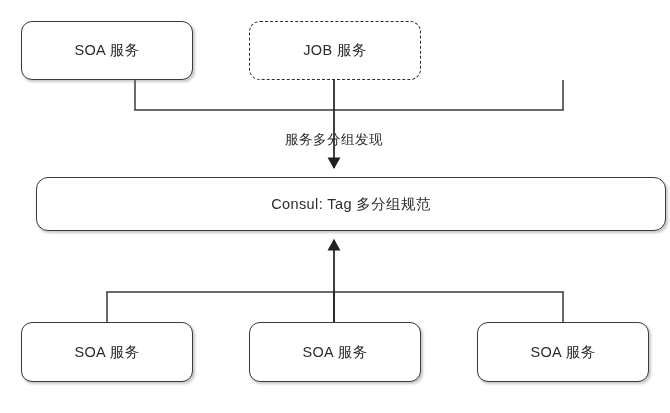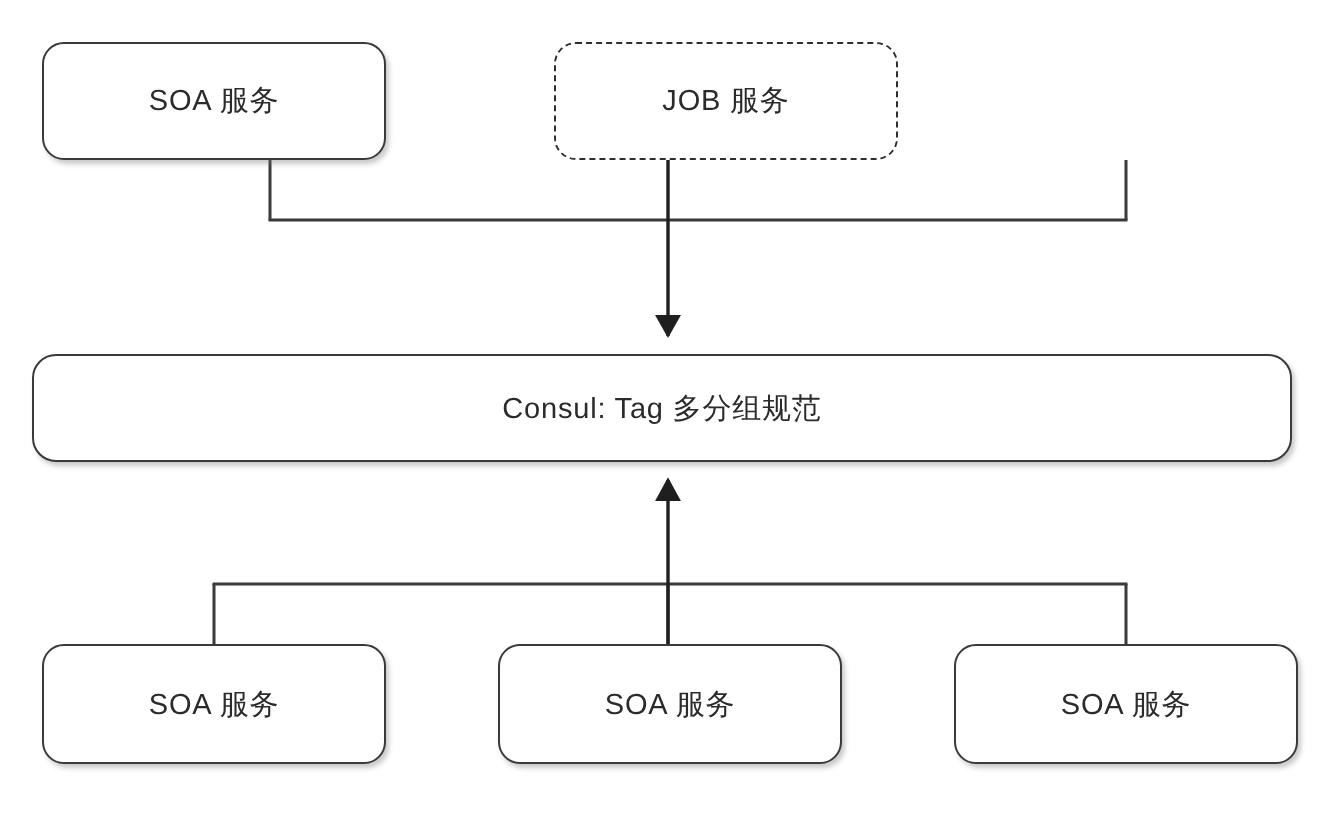--- a/index.html
+++ b/index.html
@@ -95,27 +95,30 @@
 
     <g stroke="#1f1f1f" stroke-width="1.7" fill="none">
       <path d="M 334 322 L 334 240" marker-end="url(#arrow-up)"></path>
     </g>
   </svg>
 
   <div class="node-box" style="left:21px; top:21px; width:172px; height:59px;">
     <span>SOA 服务</span>
   </div>
 
-  <div class="node-box dashed" style="left:249px; top:21px; width:172px; height:59px;margin-left:28px;">
+  <div class="node-box dashed" style="left:249px; top:21px; width:172px; height:59px;">
     <span>JOB 服务</span>
   </div>
 
 
+  <div class="edge-label" style="left:264px; top:131px; width:140px;">
+    <span>服务多分组发现</span>
+  </div>
 
-  <div class="node-box wide" style="left:16px; top:177px; width:630px; height:54px;">
+  <div class="node-box wide" style="left:36px; top:177px; width:630px; height:54px;">
     <span>Consul: Tag 多分组规范</span>
   </div>
 
 
   <div class="node-box" style="left:21px; top:322px; width:172px; height:60px;">
     <span>SOA 服务</span>
   </div>
 
   <div class="node-box" style="left:249px; top:322px; width:172px; height:60px;">
     <span>SOA 服务</span>

